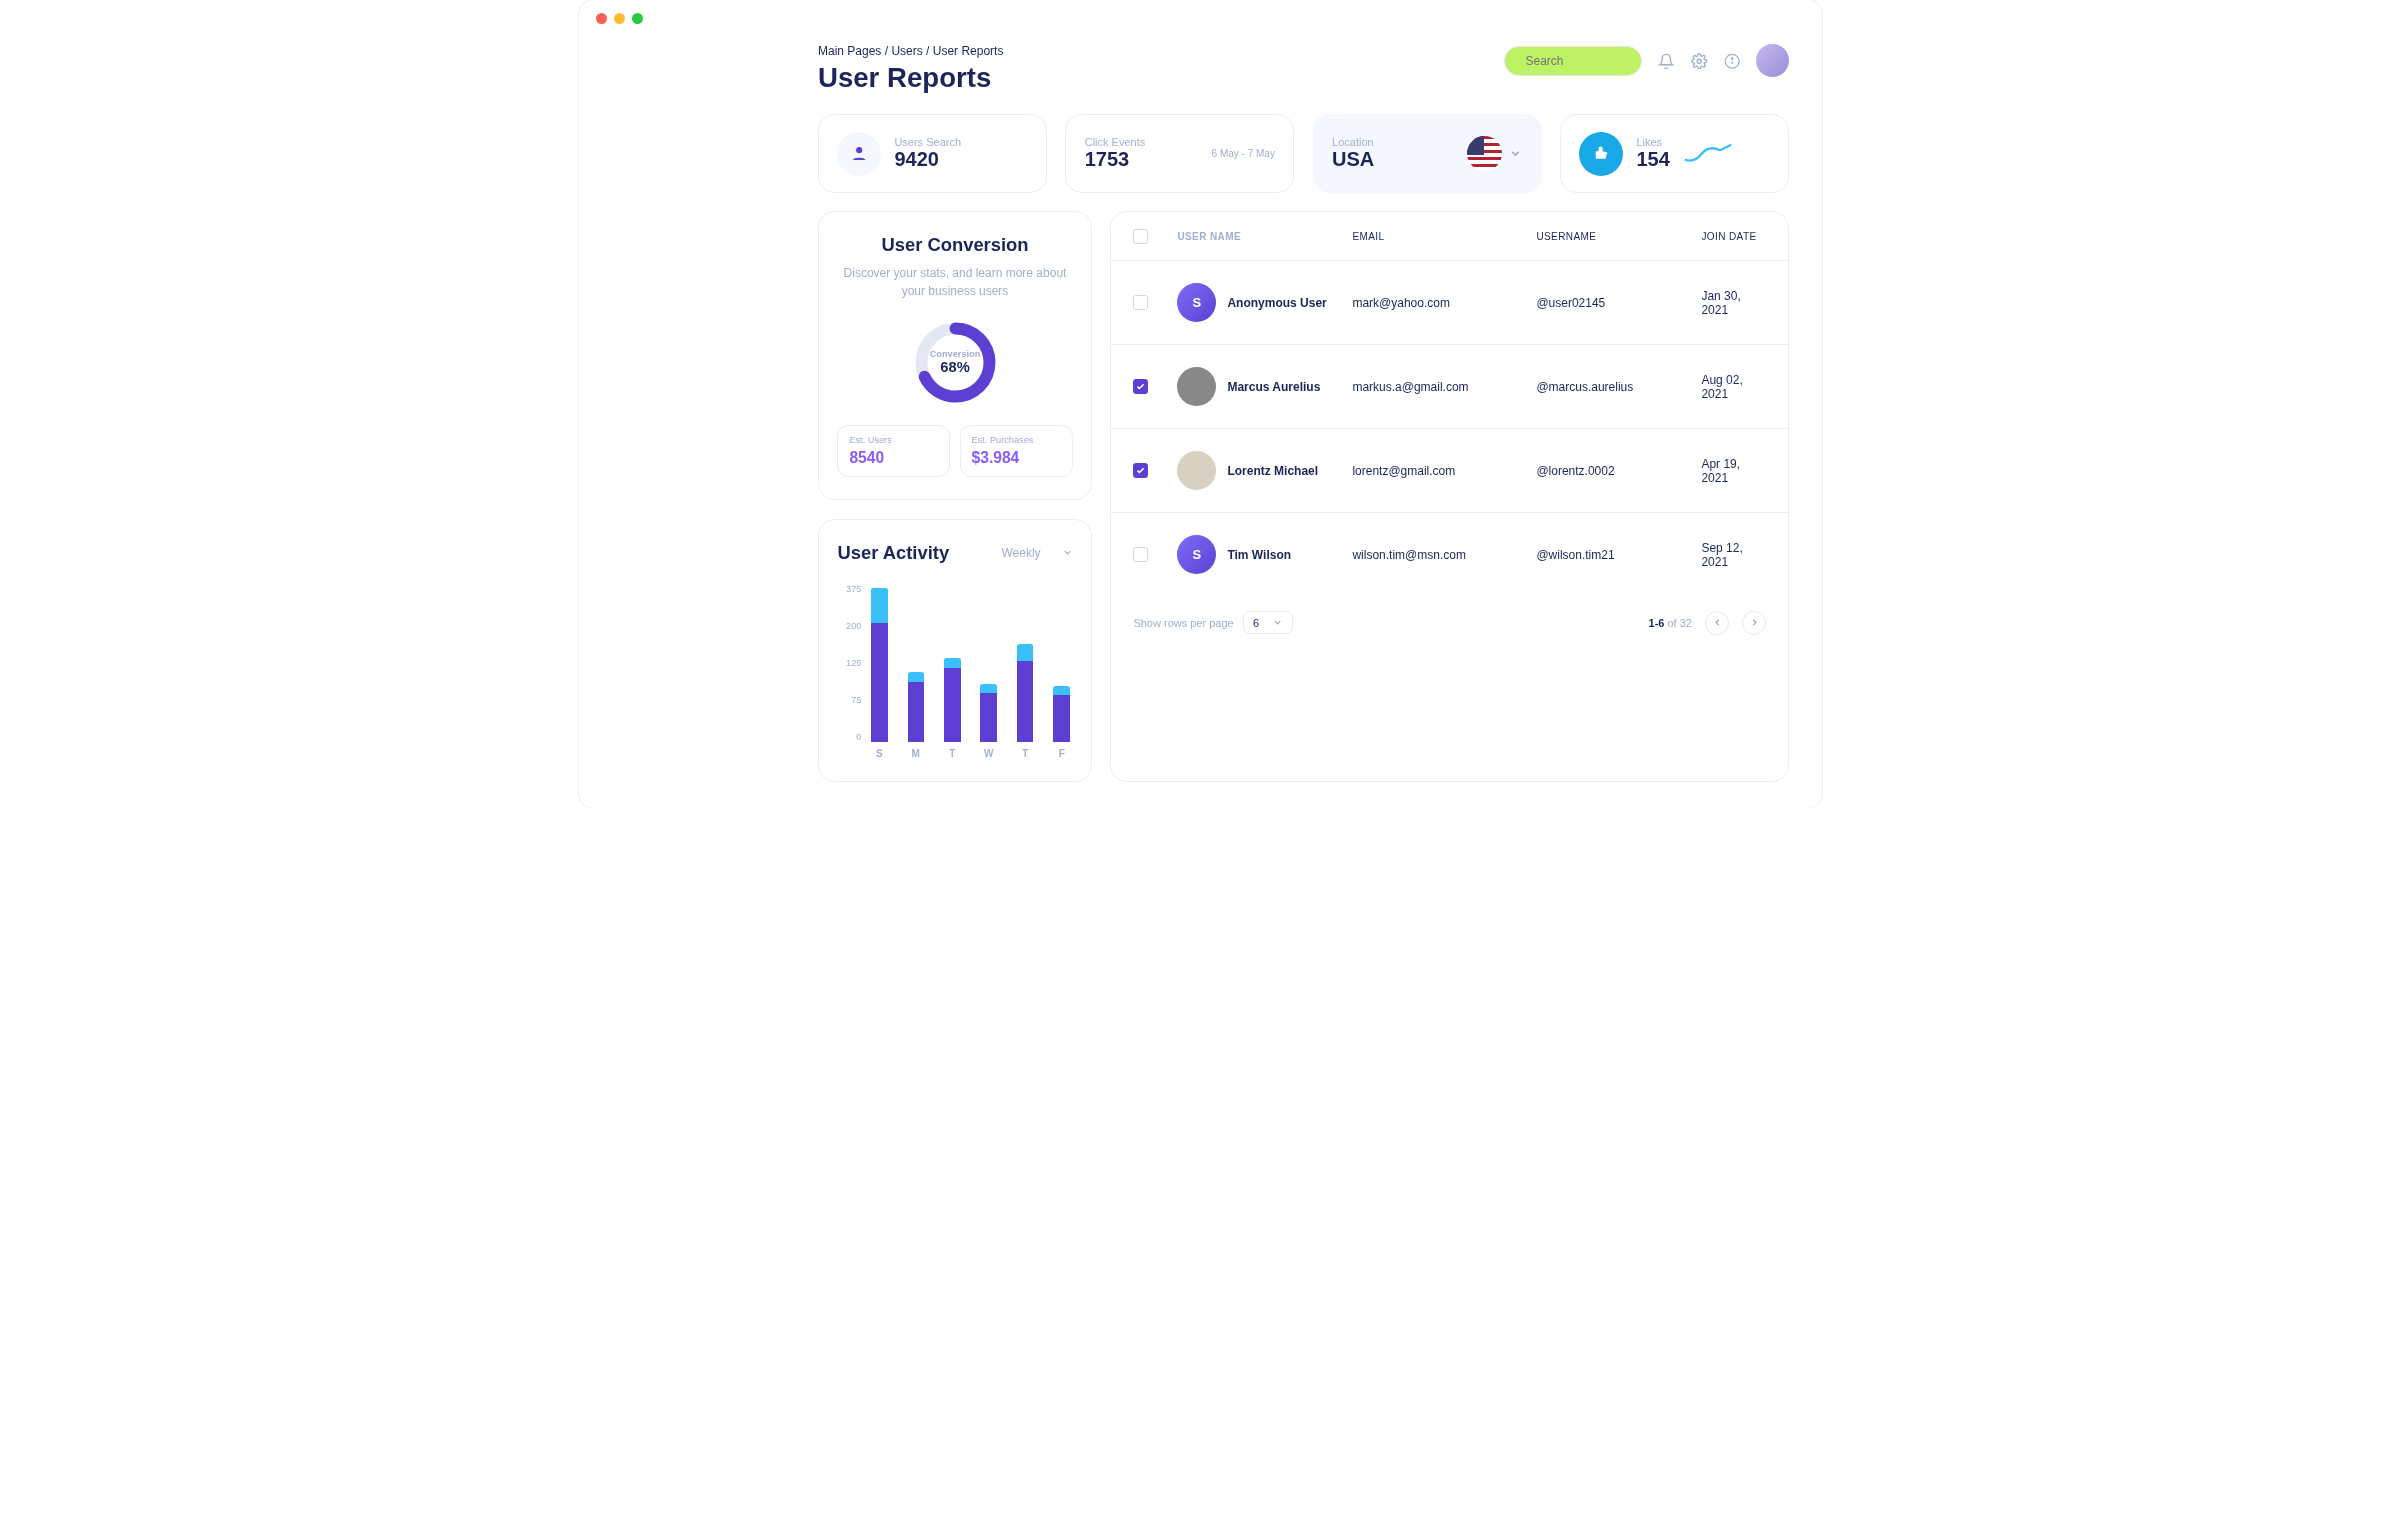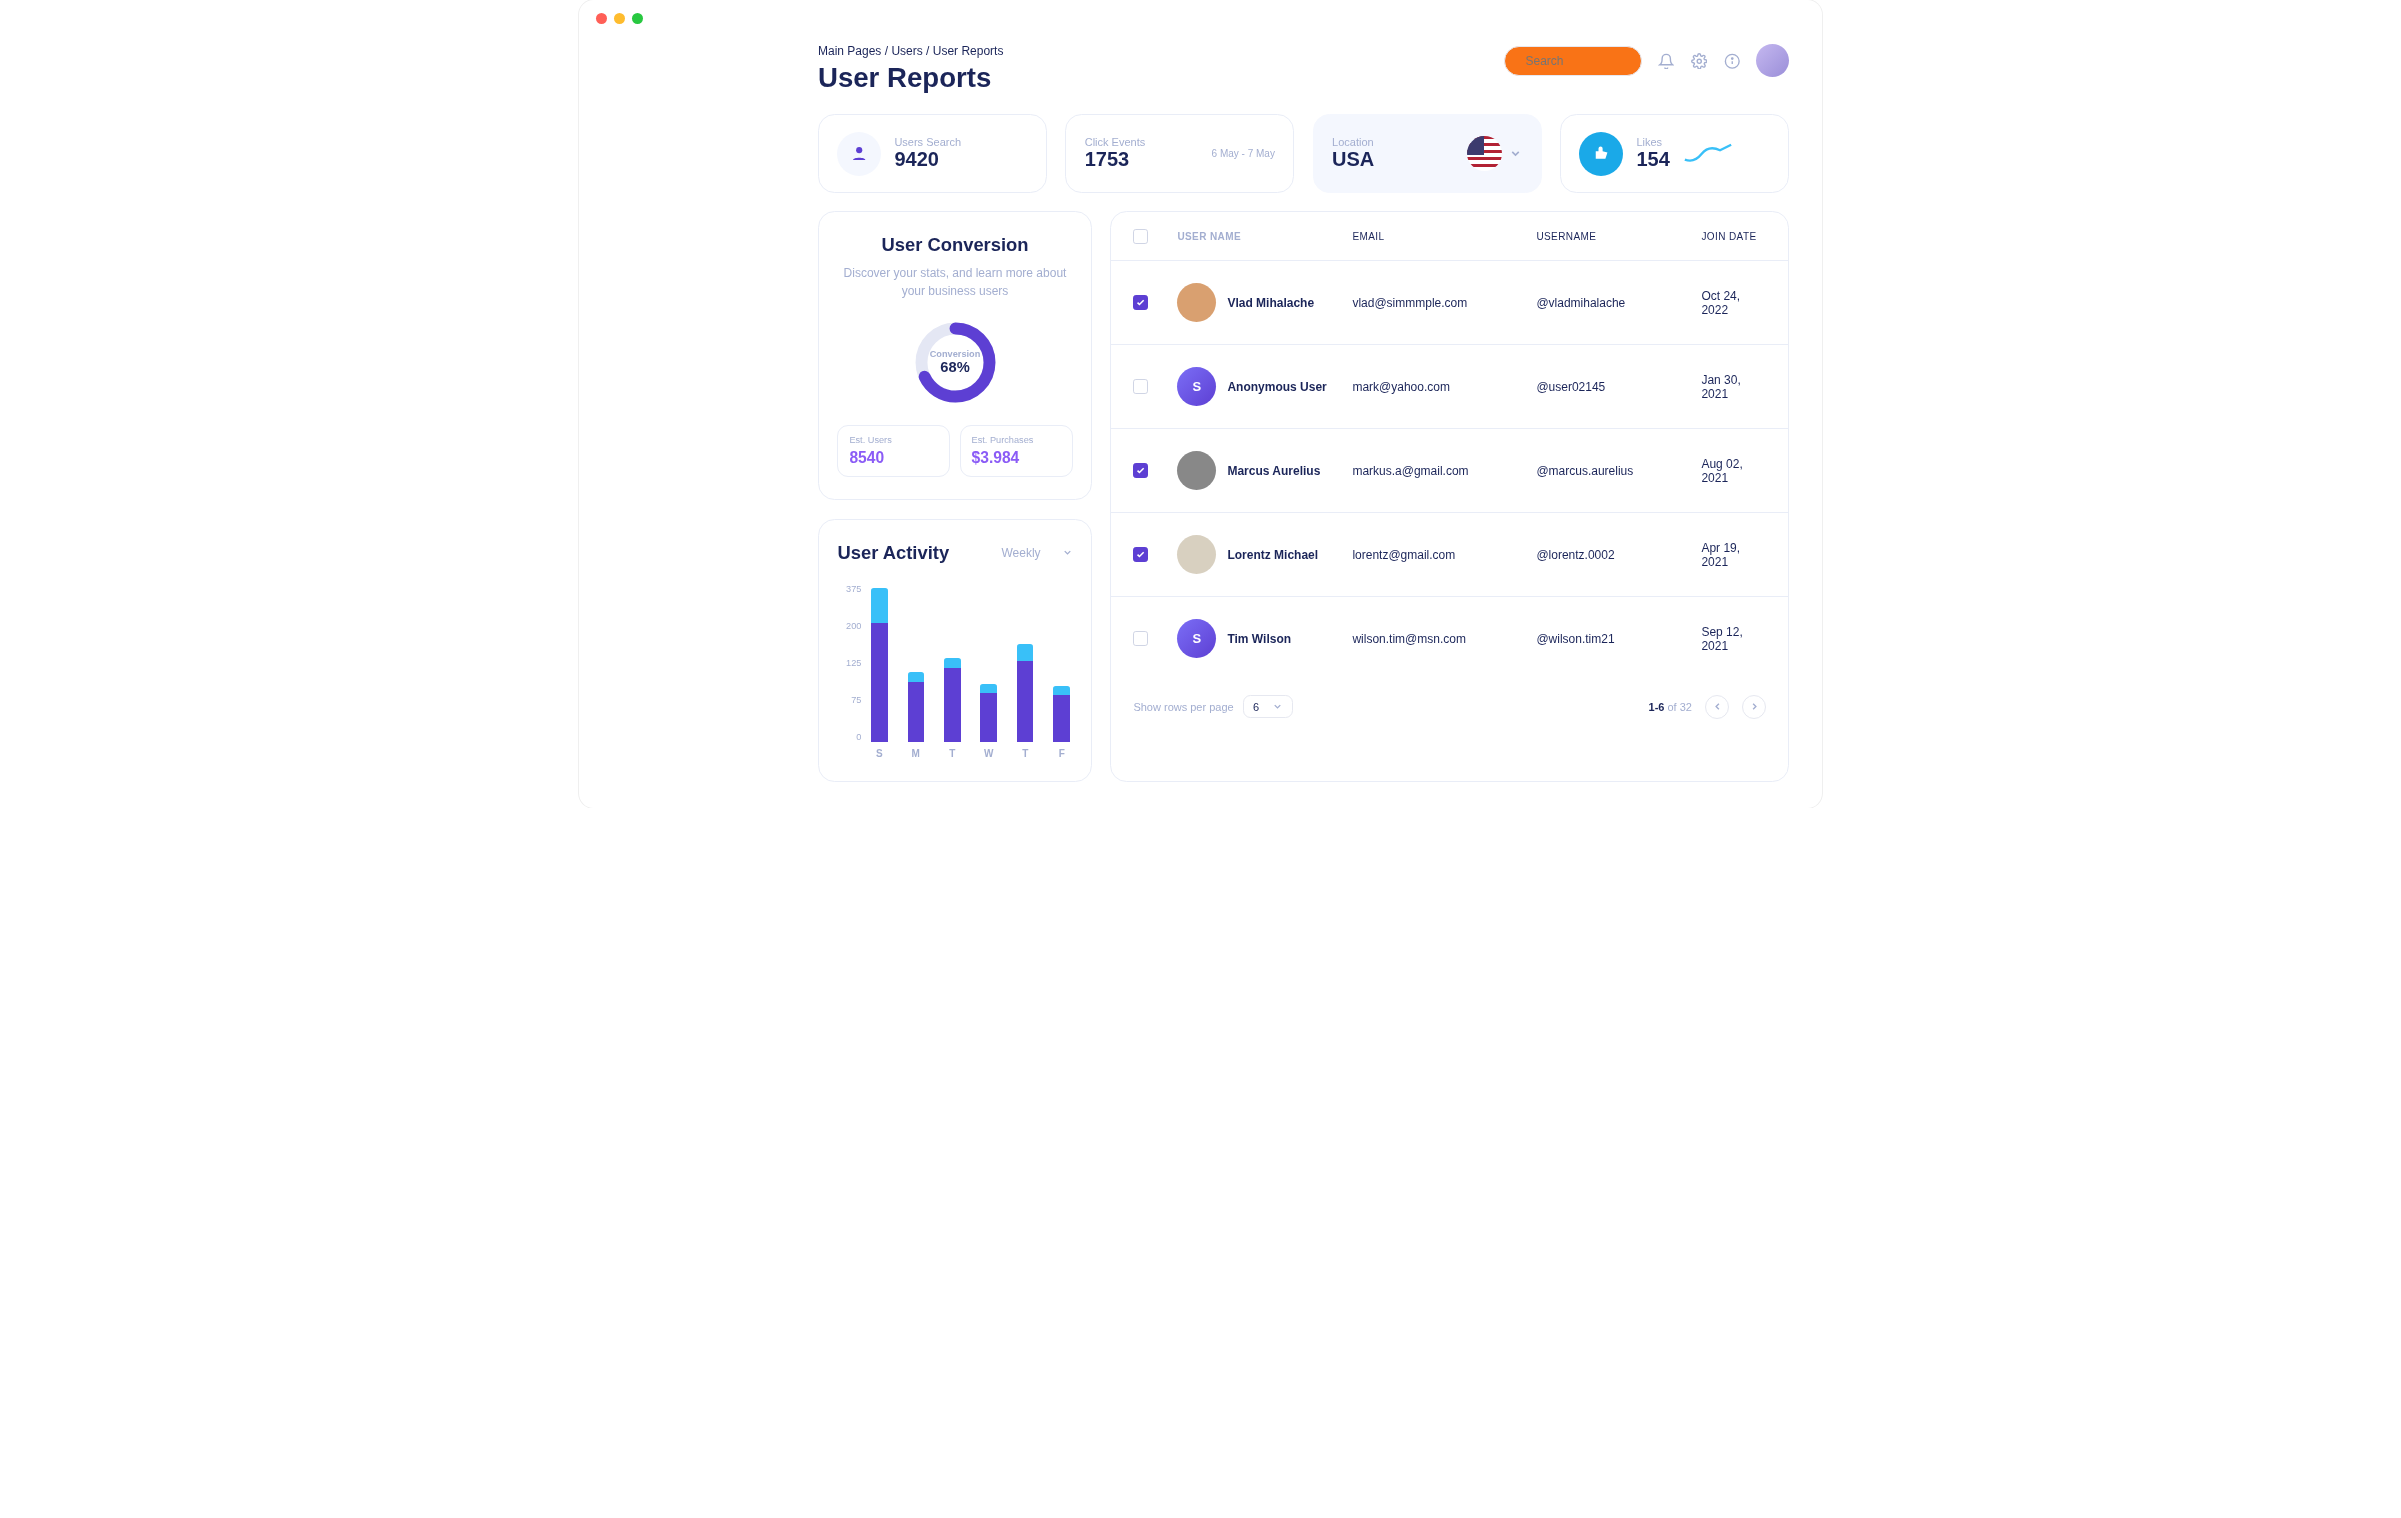--- a/index.html
+++ b/index.html
@@ -7,21 +7,21 @@
 .window { width: 1243px; margin: 0 auto; background: #fff; border-radius: 14.7px; overflow: hidden; box-shadow: 0 0 0 0.9px #eee; }
 .titlebar { display: flex; gap: 7.4px; padding: 13px 16.5px; }
 .dot { width: 11px; height: 11px; border-radius: 50%; }
 .dot.r { background: #ff5f57; } .dot.y { background: #febc2e; } .dot.g { background: #28c840; }
 .content { padding: 7.4px 33px 26px 239px; }
 .topbar { display: flex; justify-content: space-between; align-items: flex-start; }
 .breadcrumb { font-size: 12px; color: #1b2559; margin-bottom: 3.7px; }
 .breadcrumb a { color: #1b2559; text-decoration: none; }
 .page-title { font-size: 27.6px; font-weight: 700; color: #1b2559; }
 .top-actions { display: flex; align-items: center; gap: 14.7px; }
-.search-wrap { display: flex; align-items: flex-start; gap: 7.4px; background: #f97316; border: 0.9px solid #e6e8f0; border-radius: 22px; padding: 7.4px 13px; width: 138px; }
+.search-wrap { display: flex; align-items: flex-start; gap: 7.4px; background: #bef264; border: 0.9px solid #e6e8f0; border-radius: 22px; padding: 7.4px 13px; width: 138px; }
 .search-wrap input { border: none; outline: none; font-size: 12px; flex: 1; background: transparent; color: #1b2559; }
 .icon-btn { width: 18.4px; height: 18.4px; display: flex; align-items: center; justify-content: center; cursor: pointer; color: #a3aed0; }
 .avatar-top { width: 33px; height: 33px; border-radius: 50%; background: linear-gradient(135deg,#c5b8f0,#9a8ed8); cursor: pointer; }
 .cards-row { display: flex; gap: 18.4px; margin-top: 20px; }
 .card { border: 0.9px solid #e9edf7; border-radius: 16.5px; padding: 16.5px 18.4px; display: flex; align-items: center; gap: 13px; flex: 1; }
 .card .icon-circle { width: 44px; height: 44px; border-radius: 50%; display: flex; align-items: center; justify-content: center; }
 .card .label { font-size: 11px; color: #a3aed0; font-weight: 500; }
 .card .value { font-size: 20px; font-weight: 700; color: #1b2559; }
 .card-2 { justify-content: space-between; }
 .card-2 .range { font-size: 10px; color: #a3aed0; }
@@ -274,36 +274,20 @@
               <div class="cb"></div>
             </div>
           <div class="col-name">USER NAME</div>
           <div class="col-email">EMAIL</div>
           <div class="col-user">USERNAME</div>
           <div class="col-date">JOIN DATE</div>
         </div>
         <div id="tbl-body">
             <div class="tbl-row">
               <div class="col-check">
-                <div class="cb checked">
-                  <svg width="9.2" height="9.2" viewBox="0 0 24 24" fill="none" stroke="#fff" stroke-width="4">
-                    <polyline points="20 6 9 17 4 12"></polyline>
-                  </svg>
-                </div>
-              </div>
-              <div class="col-name user-cell">
-                <div class="av" style="background:#d9a070"></div>
-                <span class="nm">Vlad Mihalache</span>
-              </div>
-              <div class="col-email">vlad@simmmple.com</div>
-              <div class="col-user">@vladmihalache</div>
-              <div class="col-date">Oct 24, 2022</div>
-            </div>
-            <div class="tbl-row">
-              <div class="col-check">
                 <div class="cb"></div>
               </div>
               <div class="col-name user-cell">
                 <div class="av" style="background:linear-gradient(135deg,#7b6ef6,#5d3fd3)">S</div>
                 <span class="nm">Anonymous User</span>
               </div>
               <div class="col-email">mark@yahoo.com</div>
               <div class="col-user">@user02145</div>
               <div class="col-date">Jan 30, 2021</div>
             </div>

